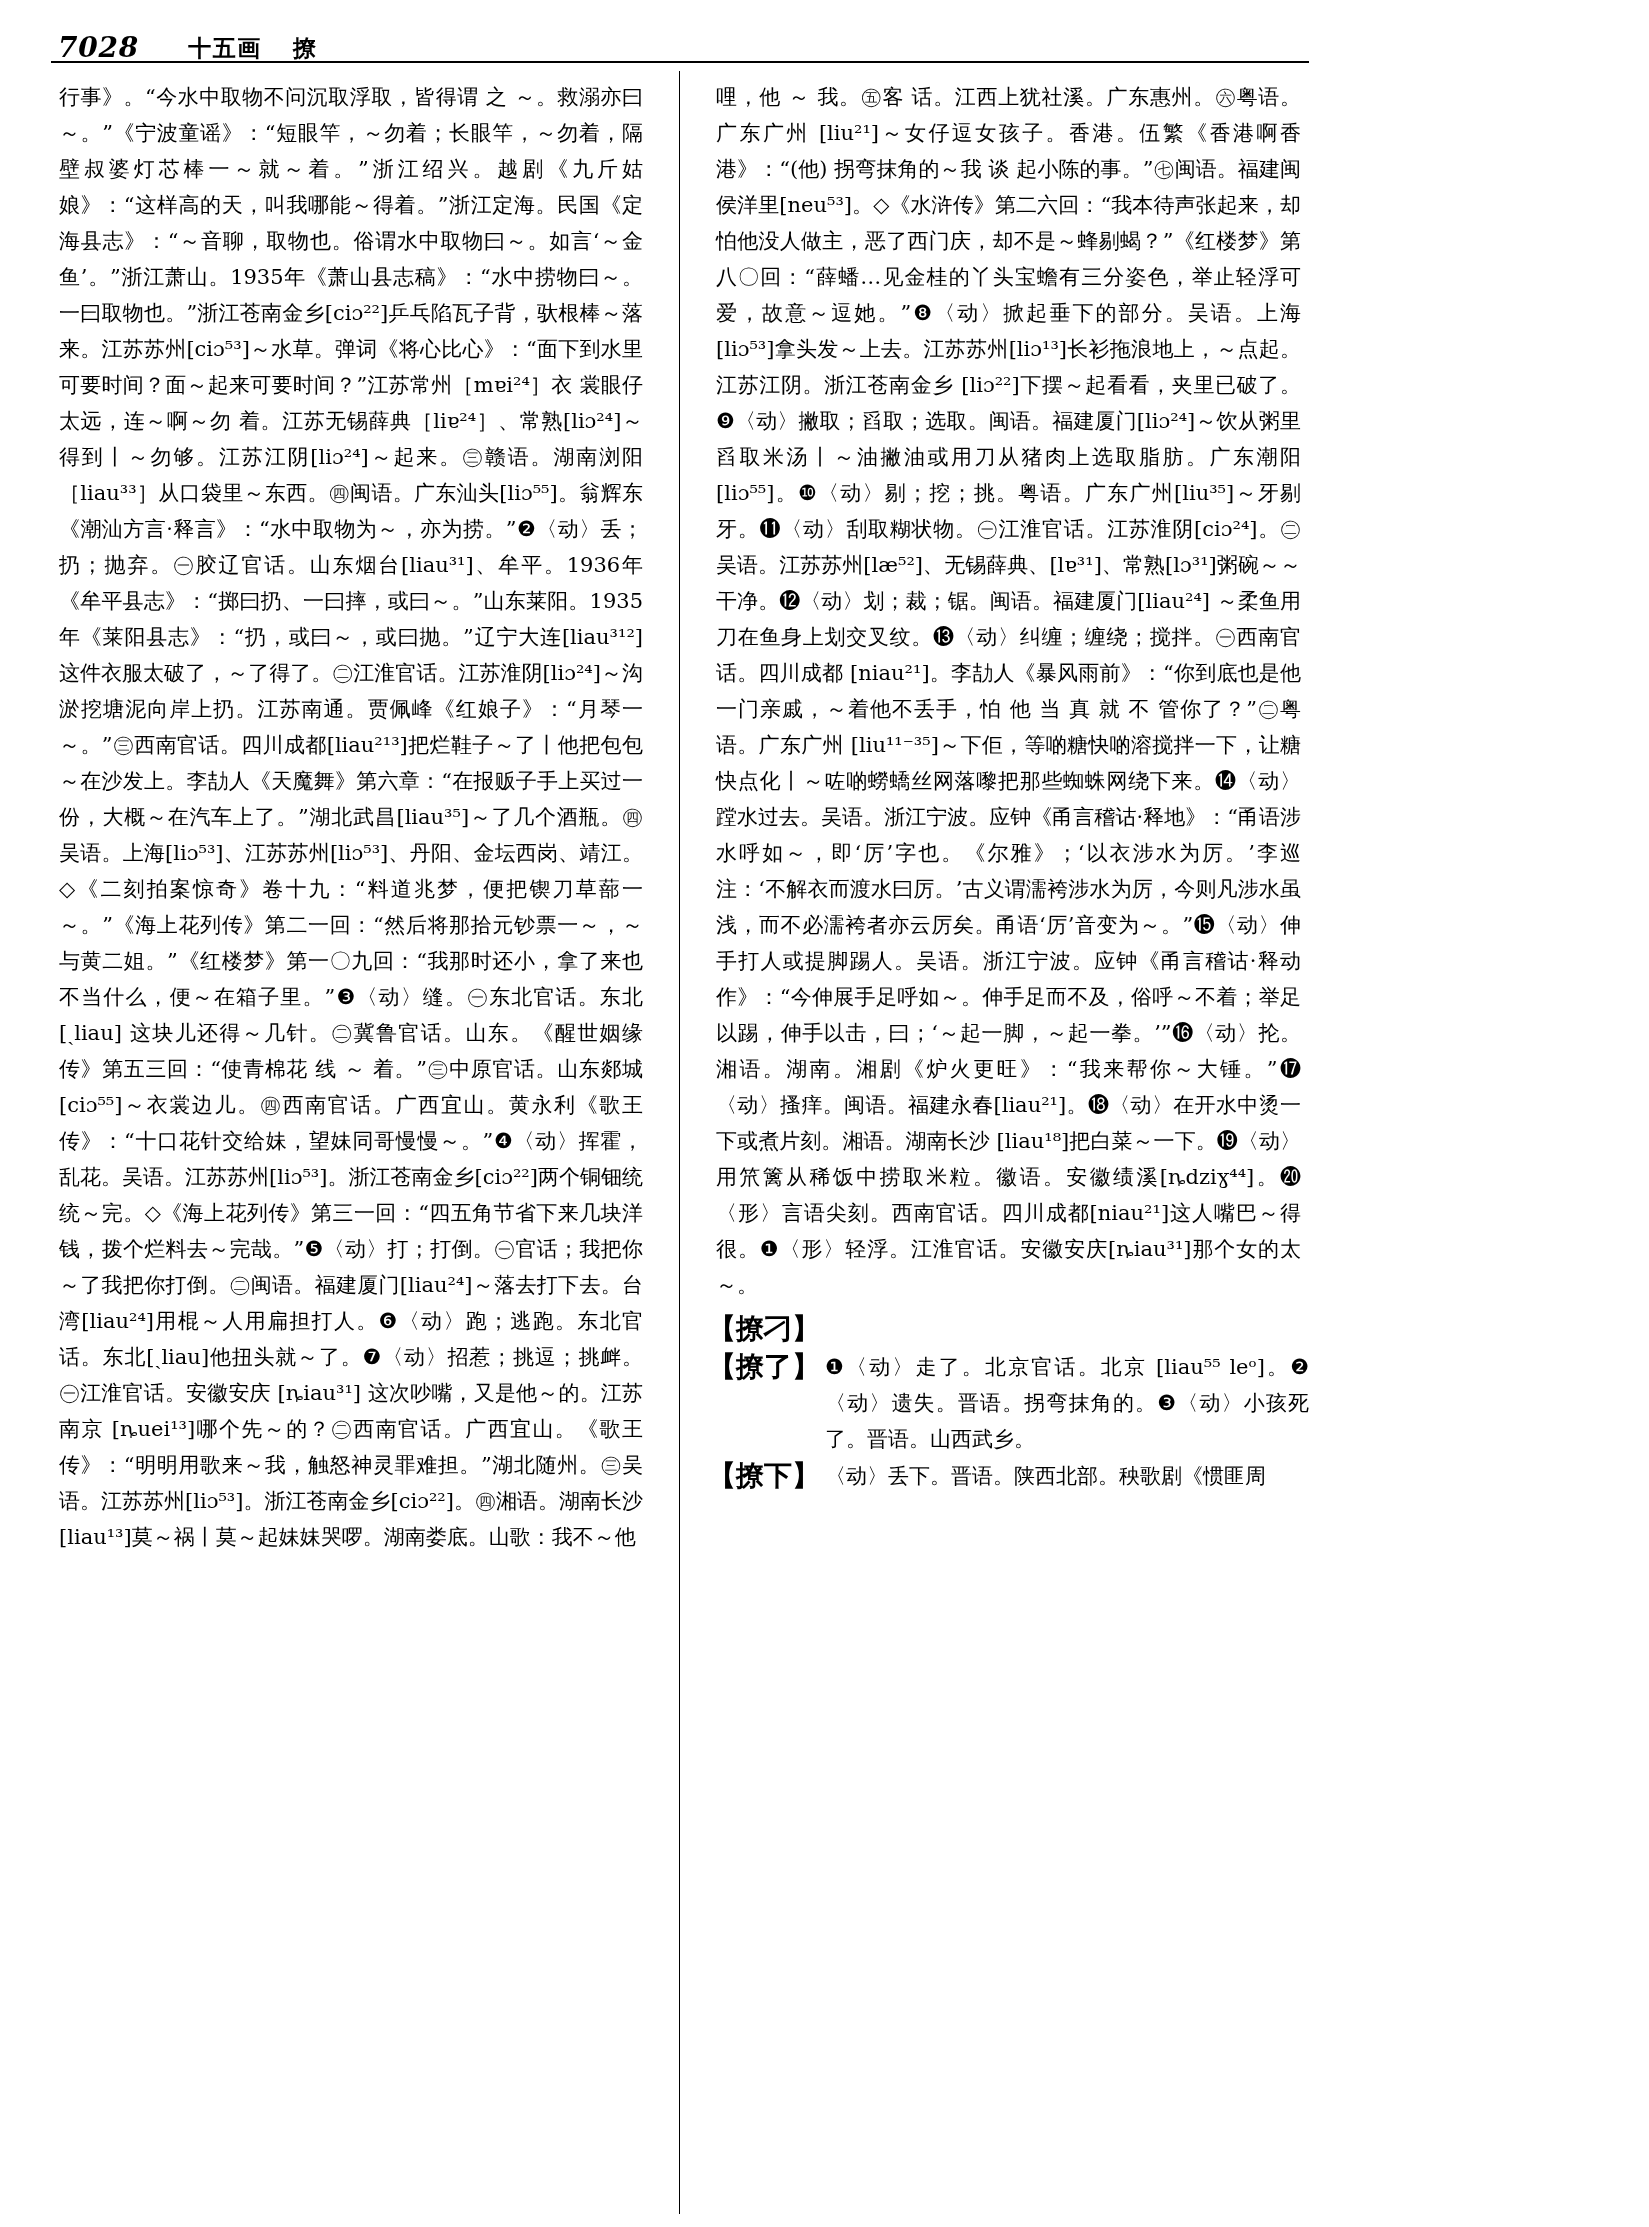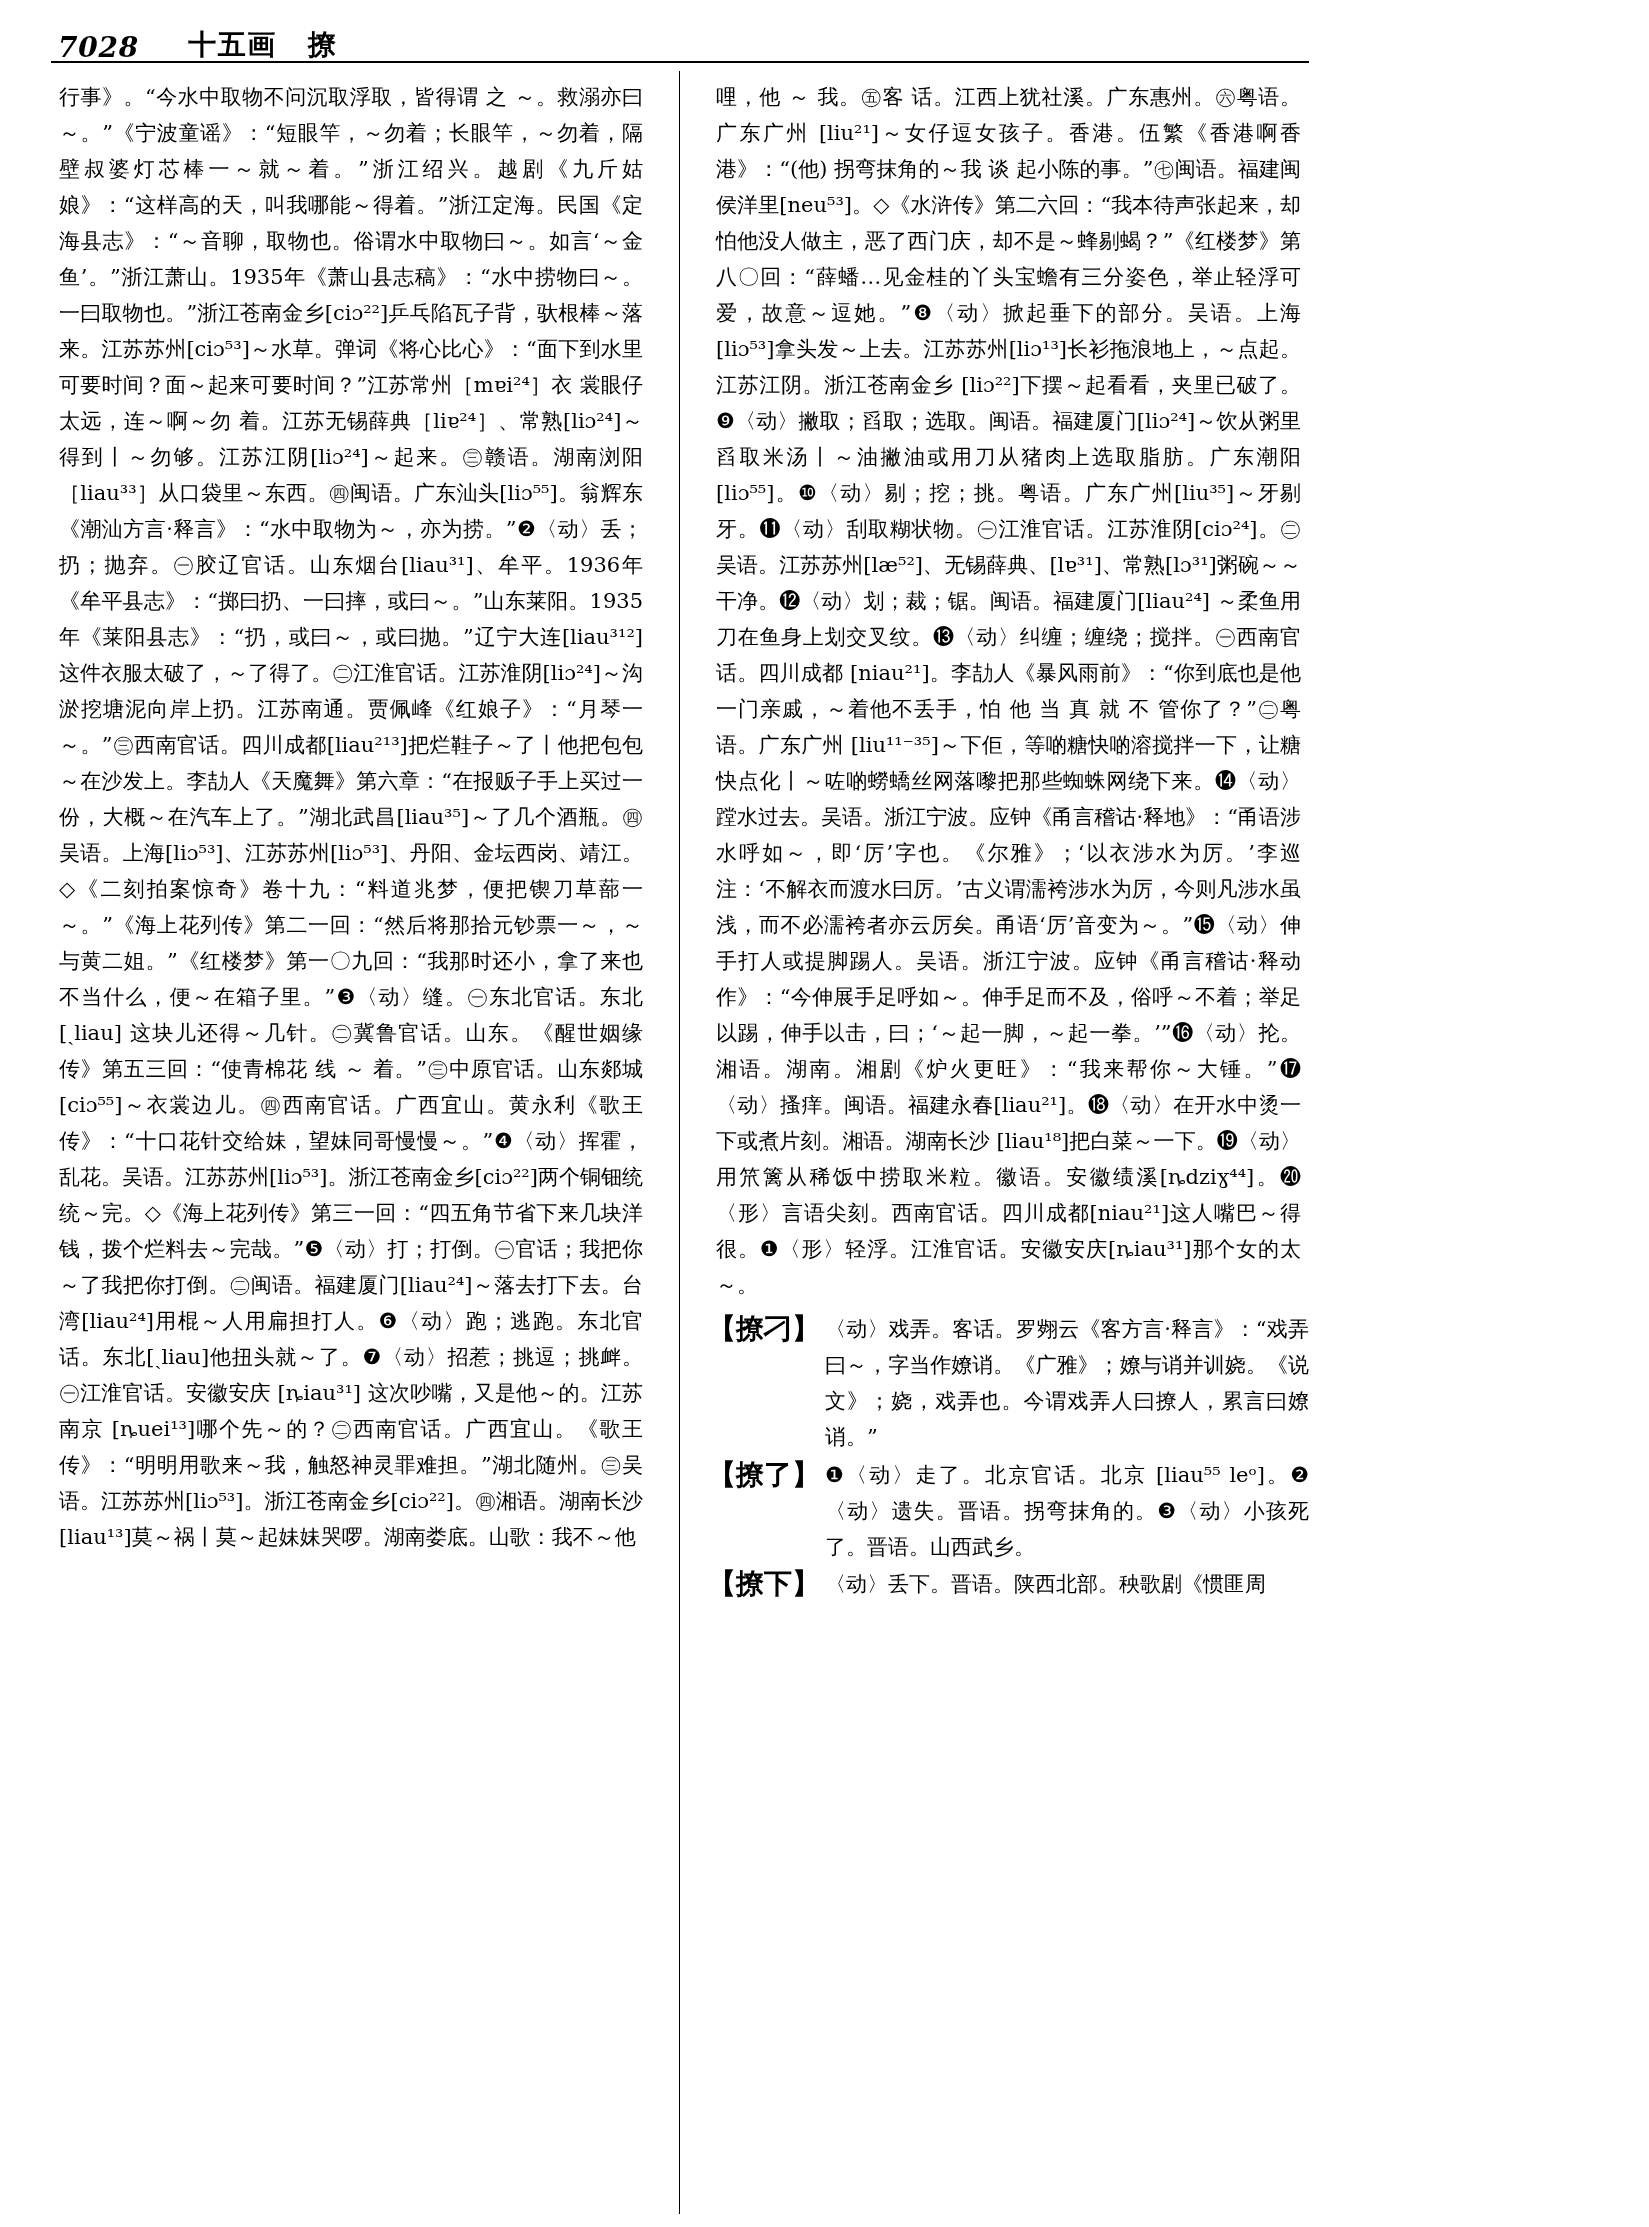--- a/index.html
+++ b/index.html
@@ -37,21 +37,21 @@
   .folio {
     font-family: "DejaVu Serif", serif;
     font-style: italic;
     font-weight: bold;
     font-size: 28px;
     letter-spacing: 0.8px;
   }
   .header-title {
     font-family: "DejaVu Sans", "Liberation Sans", sans-serif;
     font-weight: bold;
-    font-size: 28px;
+    font-size: 23px;
     letter-spacing: 1.6px;
   }
   .header-title .gap { display:inline-block; width: 31px; }
 
   .rule {
     position: absolute;
     left: 51px;
     right: 51px;
     top: 61px;
     border-top: 2.5px solid #000;
@@ -119,21 +119,20 @@
 
     <div class="col left">
       <p>行事》。“今水中取物不问沉取浮取，皆得谓 之 ～。救溺亦曰～。”《宁波童谣》：“短眼竿，～勿着；长眼竿，～勿着，隔壁叔婆灯芯棒一～就～着。”浙江绍兴。越剧《九斤姑娘》：“这样高的天，叫我哪能～得着。”浙江定海。民国《定海县志》：“～音聊，取物也。俗谓水中取物曰～。如言‘～金鱼’。”浙江萧山。1935年《萧山县志稿》：“水中捞物曰～。一曰取物也。”浙江苍南金乡[ciɔ²²]乒乓陷瓦子背，驮根棒～落来。江苏苏州[ciɔ⁵³]～水草。弹词《将心比心》：“面下到水里可要时间？面～起来可要时间？”江苏常州［mɐi²⁴］衣 裳眼仔太远，连～啊～勿 着。江苏无锡薛典［liɐ²⁴］、常熟[liɔ²⁴]～得到丨～勿够。江苏江阴[liɔ²⁴]～起来。㊂赣语。湖南浏阳［liau³³］从口袋里～东西。㊃闽语。广东汕头[liɔ⁵⁵]。翁辉东《潮汕方言·释言》：“水中取物为～，亦为捞。”❷〈动〉丢；扔；抛弃。㊀胶辽官话。山东烟台[liau³¹]、牟平。1936年《牟平县志》：“掷曰扔、一曰摔，或曰～。”山东莱阳。1935年《莱阳县志》：“扔，或曰～，或曰抛。”辽宁大连[liau³¹²]这件衣服太破了，～了得了。㊁江淮官话。江苏淮阴[liɔ²⁴]～沟淤挖塘泥向岸上扔。江苏南通。贾佩峰《红娘子》：“月琴一～。”㊂西南官话。四川成都[liau²¹³]把烂鞋子～了丨他把包包～在沙发上。李劼人《天魔舞》第六章：“在报贩子手上买过一份，大概～在汽车上了。”湖北武昌[liau³⁵]～了几个酒瓶。㊃吴语。上海[liɔ⁵³]、江苏苏州[liɔ⁵³]、丹阳、金坛西岗、靖江。◇《二刻拍案惊奇》卷十九：“料道兆梦，便把锲刀草蔀一～。”《海上花列传》第二一回：“然后将那拾元钞票一～，～与黄二姐。”《红楼梦》第一〇九回：“我那时还小，拿了来也不当什么，便～在箱子里。”❸〈动〉缝。㊀东北官话。东北 [ˏliau] 这块儿还得～几针。㊁冀鲁官话。山东。《醒世姻缘传》第五三回：“使青棉花 线 ～ 着。”㊂中原官话。山东郯城[ciɔ⁵⁵]～衣裳边儿。㊃西南官话。广西宜山。黄永利《歌王传》：“十口花针交给妹，望妹同哥慢慢～。”❹〈动〉挥霍，乱花。吴语。江苏苏州[liɔ⁵³]。浙江苍南金乡[ciɔ²²]两个铜钿统统～完。◇《海上花列传》第三一回：“四五角节省下来几块洋钱，拨个烂料去～完哉。”❺〈动〉打；打倒。㊀官话；我把你～了我把你打倒。㊁闽语。福建厦门[liau²⁴]～落去打下去。台湾[liau²⁴]用棍～人用扁担打人。❻〈动〉跑；逃跑。东北官话。东北[ˏliau]他扭头就～了。❼〈动〉招惹；挑逗；挑衅。㊀江淮官话。安徽安庆 [ȵiau³¹] 这次吵嘴，又是他～的。江苏南京 [ȵuei¹³]哪个先～的？㊁西南官话。广西宜山。《歌王传》：“明明用歌来～我，触怒神灵罪难担。”湖北随州。㊂吴语。江苏苏州[liɔ⁵³]。浙江苍南金乡[ciɔ²²]。㊃湘语。湖南长沙 [liau¹³]莫～祸丨莫～起妹妹哭啰。湖南娄底。山歌：我不～他</p>
     </div>
 
     <div class="col right">
       <p>哩，他 ～ 我。㊄客 话。江西上犹社溪。广东惠州。㊅粤语。广东广州 [liu²¹]～女仔逗女孩子。香港。伍繁《香港啊香港》：“(他) 拐弯抹角的～我 谈 起小陈的事。”㊆闽语。福建闽侯洋里[neu⁵³]。◇《水浒传》第二六回：“我本待声张起来，却怕他没人做主，恶了西门庆，却不是～蜂剔蝎？”《红楼梦》第八〇回：“薛蟠…见金桂的丫头宝蟾有三分姿色，举止轻浮可爱，故意～逗她。”❽〈动〉掀起垂下的部分。吴语。上海[liɔ⁵³]拿头发～上去。江苏苏州[liɔ¹³]长衫拖浪地上，～点起。江苏江阴。浙江苍南金乡 [liɔ²²]下摆～起看看，夹里已破了。❾〈动〉撇取；舀取；选取。闽语。福建厦门[liɔ²⁴]～饮从粥里舀取米汤丨～油撇油或用刀从猪肉上选取脂肪。广东潮阳[liɔ⁵⁵]。❿〈动〉剔；挖；挑。粤语。广东广州[liu³⁵]～牙剔牙。⓫〈动〉刮取糊状物。㊀江淮官话。江苏淮阴[ciɔ²⁴]。㊁吴语。江苏苏州[læ⁵²]、无锡薛典、[lɐ³¹]、常熟[lɔ³¹]粥碗～～干净。⓬〈动〉划；裁；锯。闽语。福建厦门[liau²⁴] ～柔鱼用刀在鱼身上划交叉纹。⓭〈动〉纠缠；缠绕；搅拌。㊀西南官话。四川成都 [niau²¹]。李劼人《暴风雨前》：“你到底也是他一门亲戚，～着他不丢手，怕 他 当 真 就 不 管你了？”㊁粤语。广东广州 [liu¹¹⁻³⁵]～下佢，等啲糖快啲溶搅拌一下，让糖快点化丨～咗啲蟧蟜丝网落嚟把那些蜘蛛网绕下来。⓮〈动〉蹚水过去。吴语。浙江宁波。应钟《甬言稽诂·释地》：“甬语涉水呼如～，即‘厉’字也。《尔雅》；‘以衣涉水为厉。’李巡注：‘不解衣而渡水曰厉。’古义谓濡袴涉水为厉，今则凡涉水虽浅，而不必濡袴者亦云厉矣。甬语‘厉’音变为～。”⓯〈动〉伸手打人或提脚踢人。吴语。浙江宁波。应钟《甬言稽诂·释动作》：“今伸展手足呼如～。伸手足而不及，俗呼～不着；举足以踢，伸手以击，曰；‘～起一脚，～起一拳。’”⓰〈动〉抡。湘语。湖南。湘剧《炉火更旺》：“我来帮你～大锤。”⓱〈动〉搔痒。闽语。福建永春[liau²¹]。⓲〈动〉在开水中烫一下或煮片刻。湘语。湖南长沙 [liau¹⁸]把白菜～一下。⓳〈动〉用笊篱从稀饭中捞取米粒。徽语。安徽绩溪[ȵdziɣ⁴⁴]。⓴〈形〉言语尖刻。西南官话。四川成都[niau²¹]这人嘴巴～得很。❶〈形〉轻浮。江淮官话。安徽安庆[ȵiau³¹]那个女的太～。</p>
 
       <div class="entry">
         <span class="head">【撩刁】</span>
-        <span class="body indent">〈动〉戏弄。客话。罗翙云《客方言·释言》：“戏弄曰～，字当作嫽诮。《广雅》；嫽与诮并训娆。《说文》；娆，戏弄也。今谓戏弄人曰撩人，累言曰嫽诮。”</span>
       </div>
 
       <div class="entry">
         <span class="head">【撩了】</span>
         <span class="body">❶〈动〉走了。北京官话。北京 [liau⁵⁵ leᵒ]。❷〈动〉遗失。晋语。拐弯抹角的。❸〈动〉小孩死了。晋语。山西武乡。</span>
       </div>
 
       <div class="entry">
         <span class="head">【撩下】</span>
         <span class="body">〈动〉丢下。晋语。陕西北部。秧歌剧《惯匪周</span>

